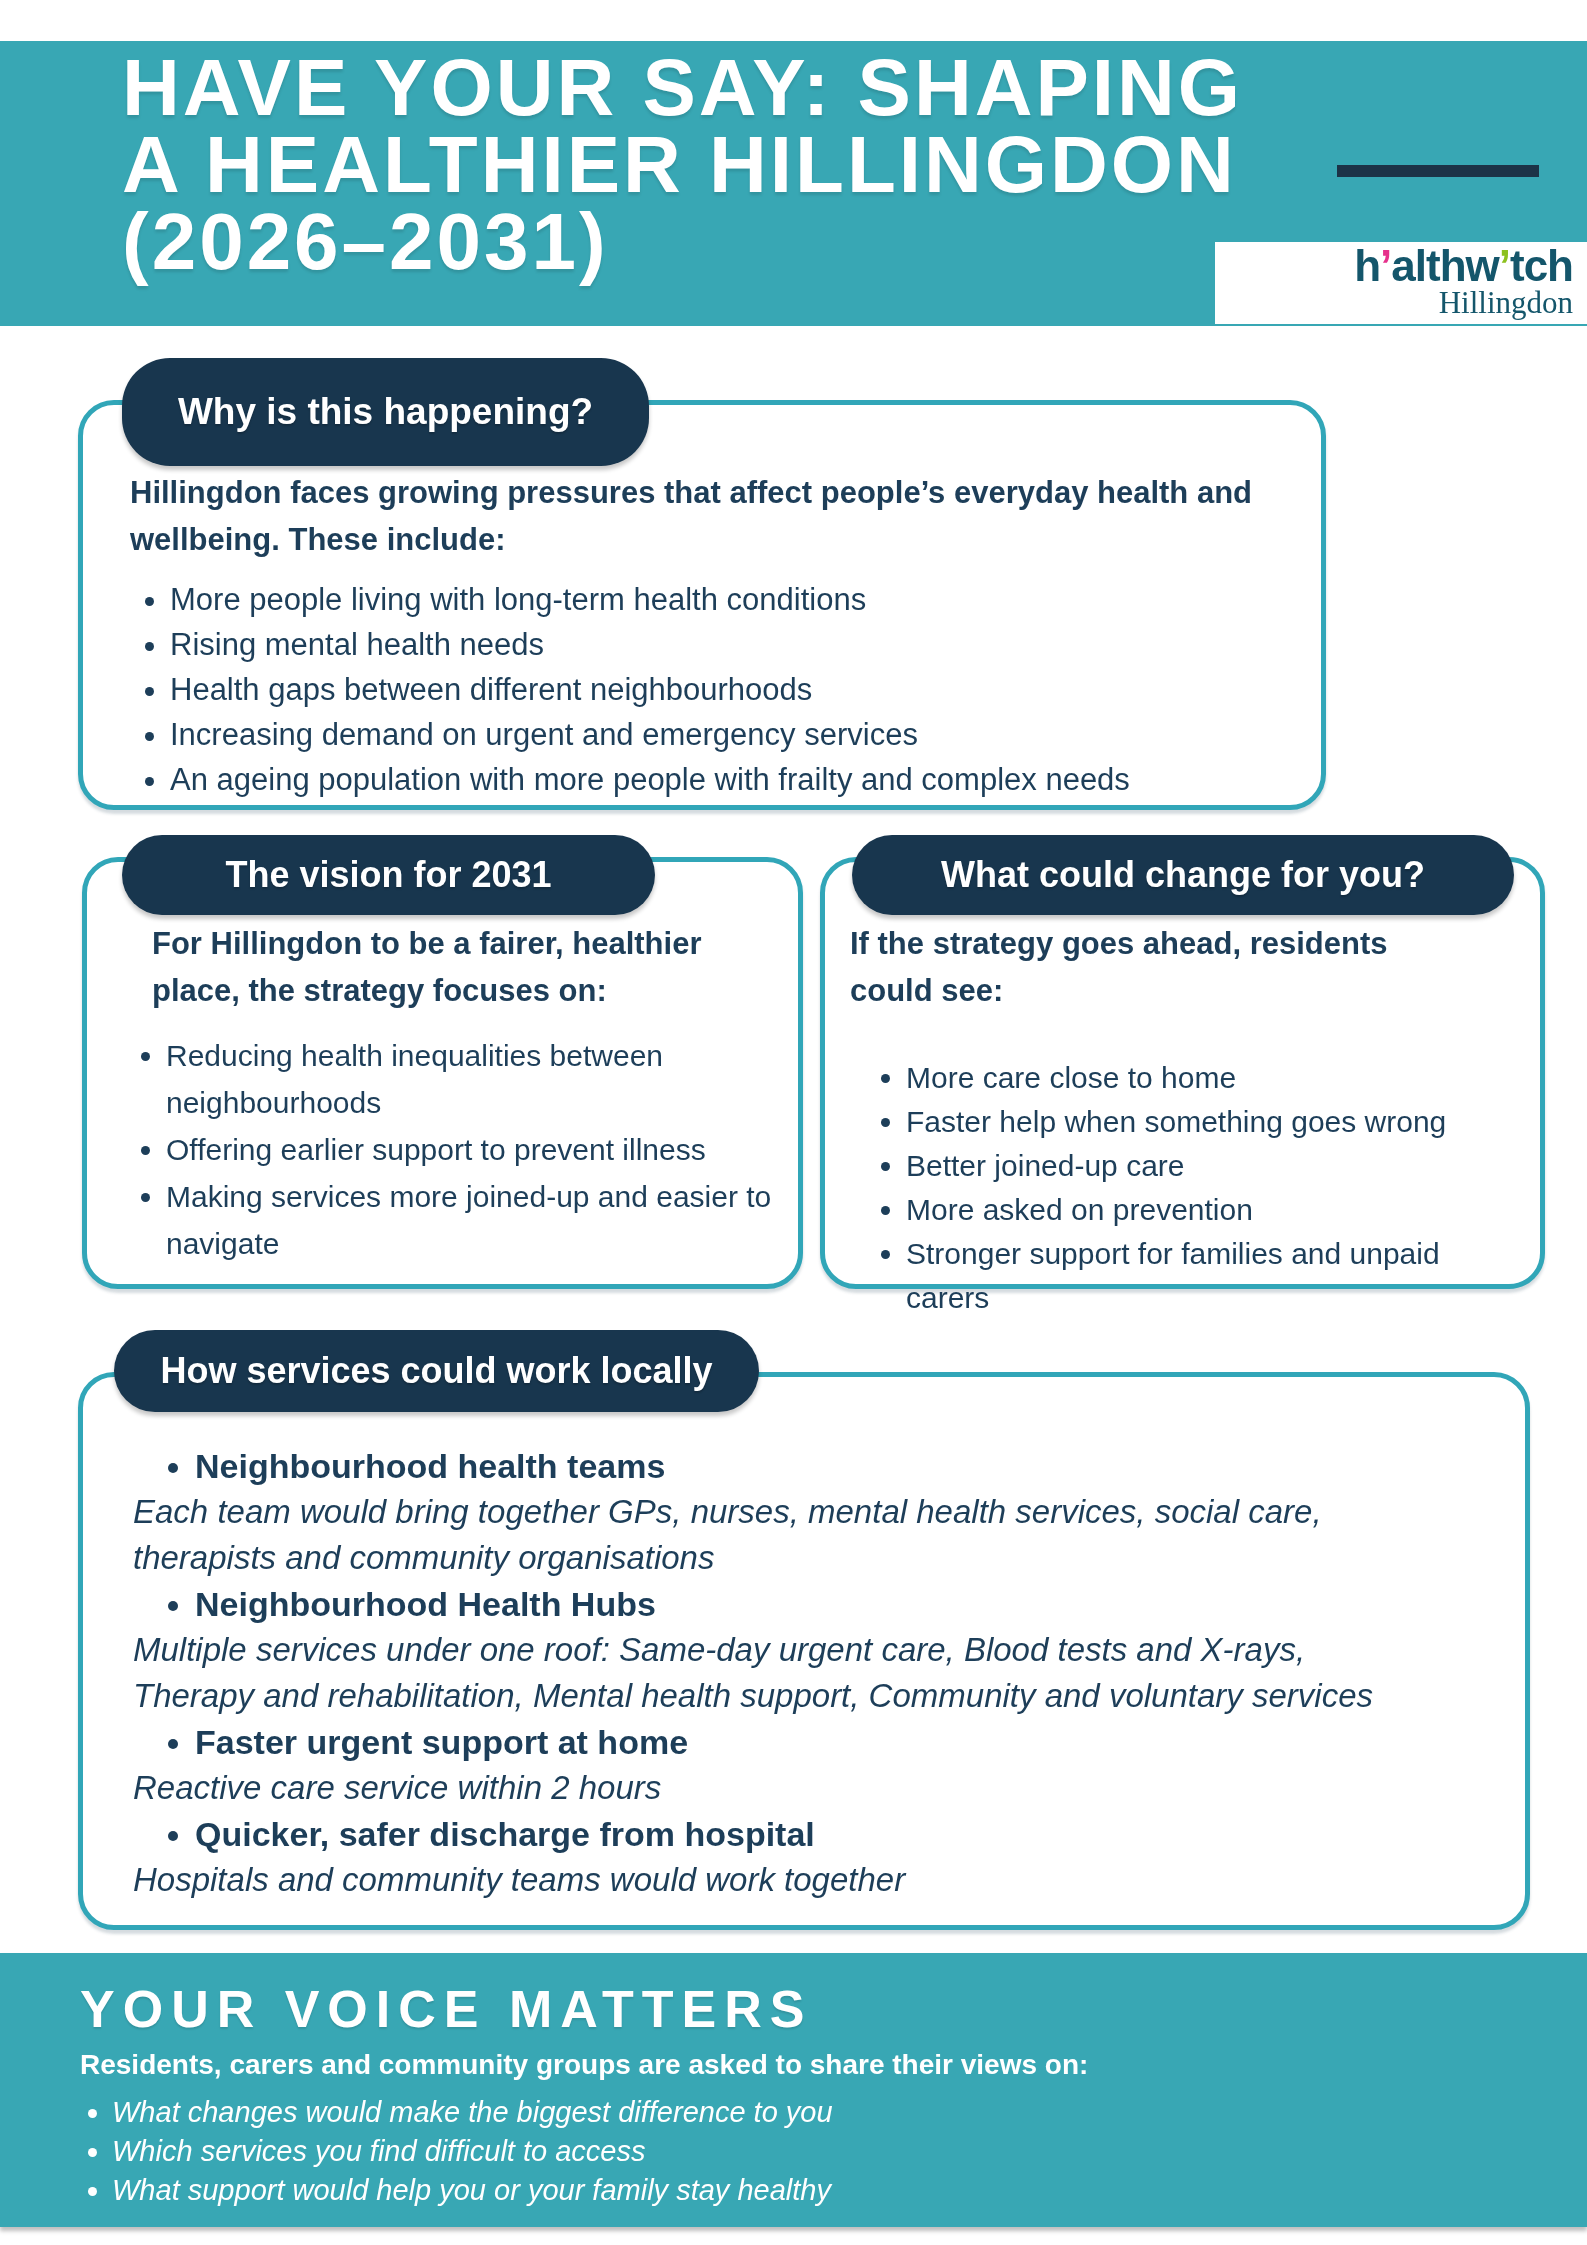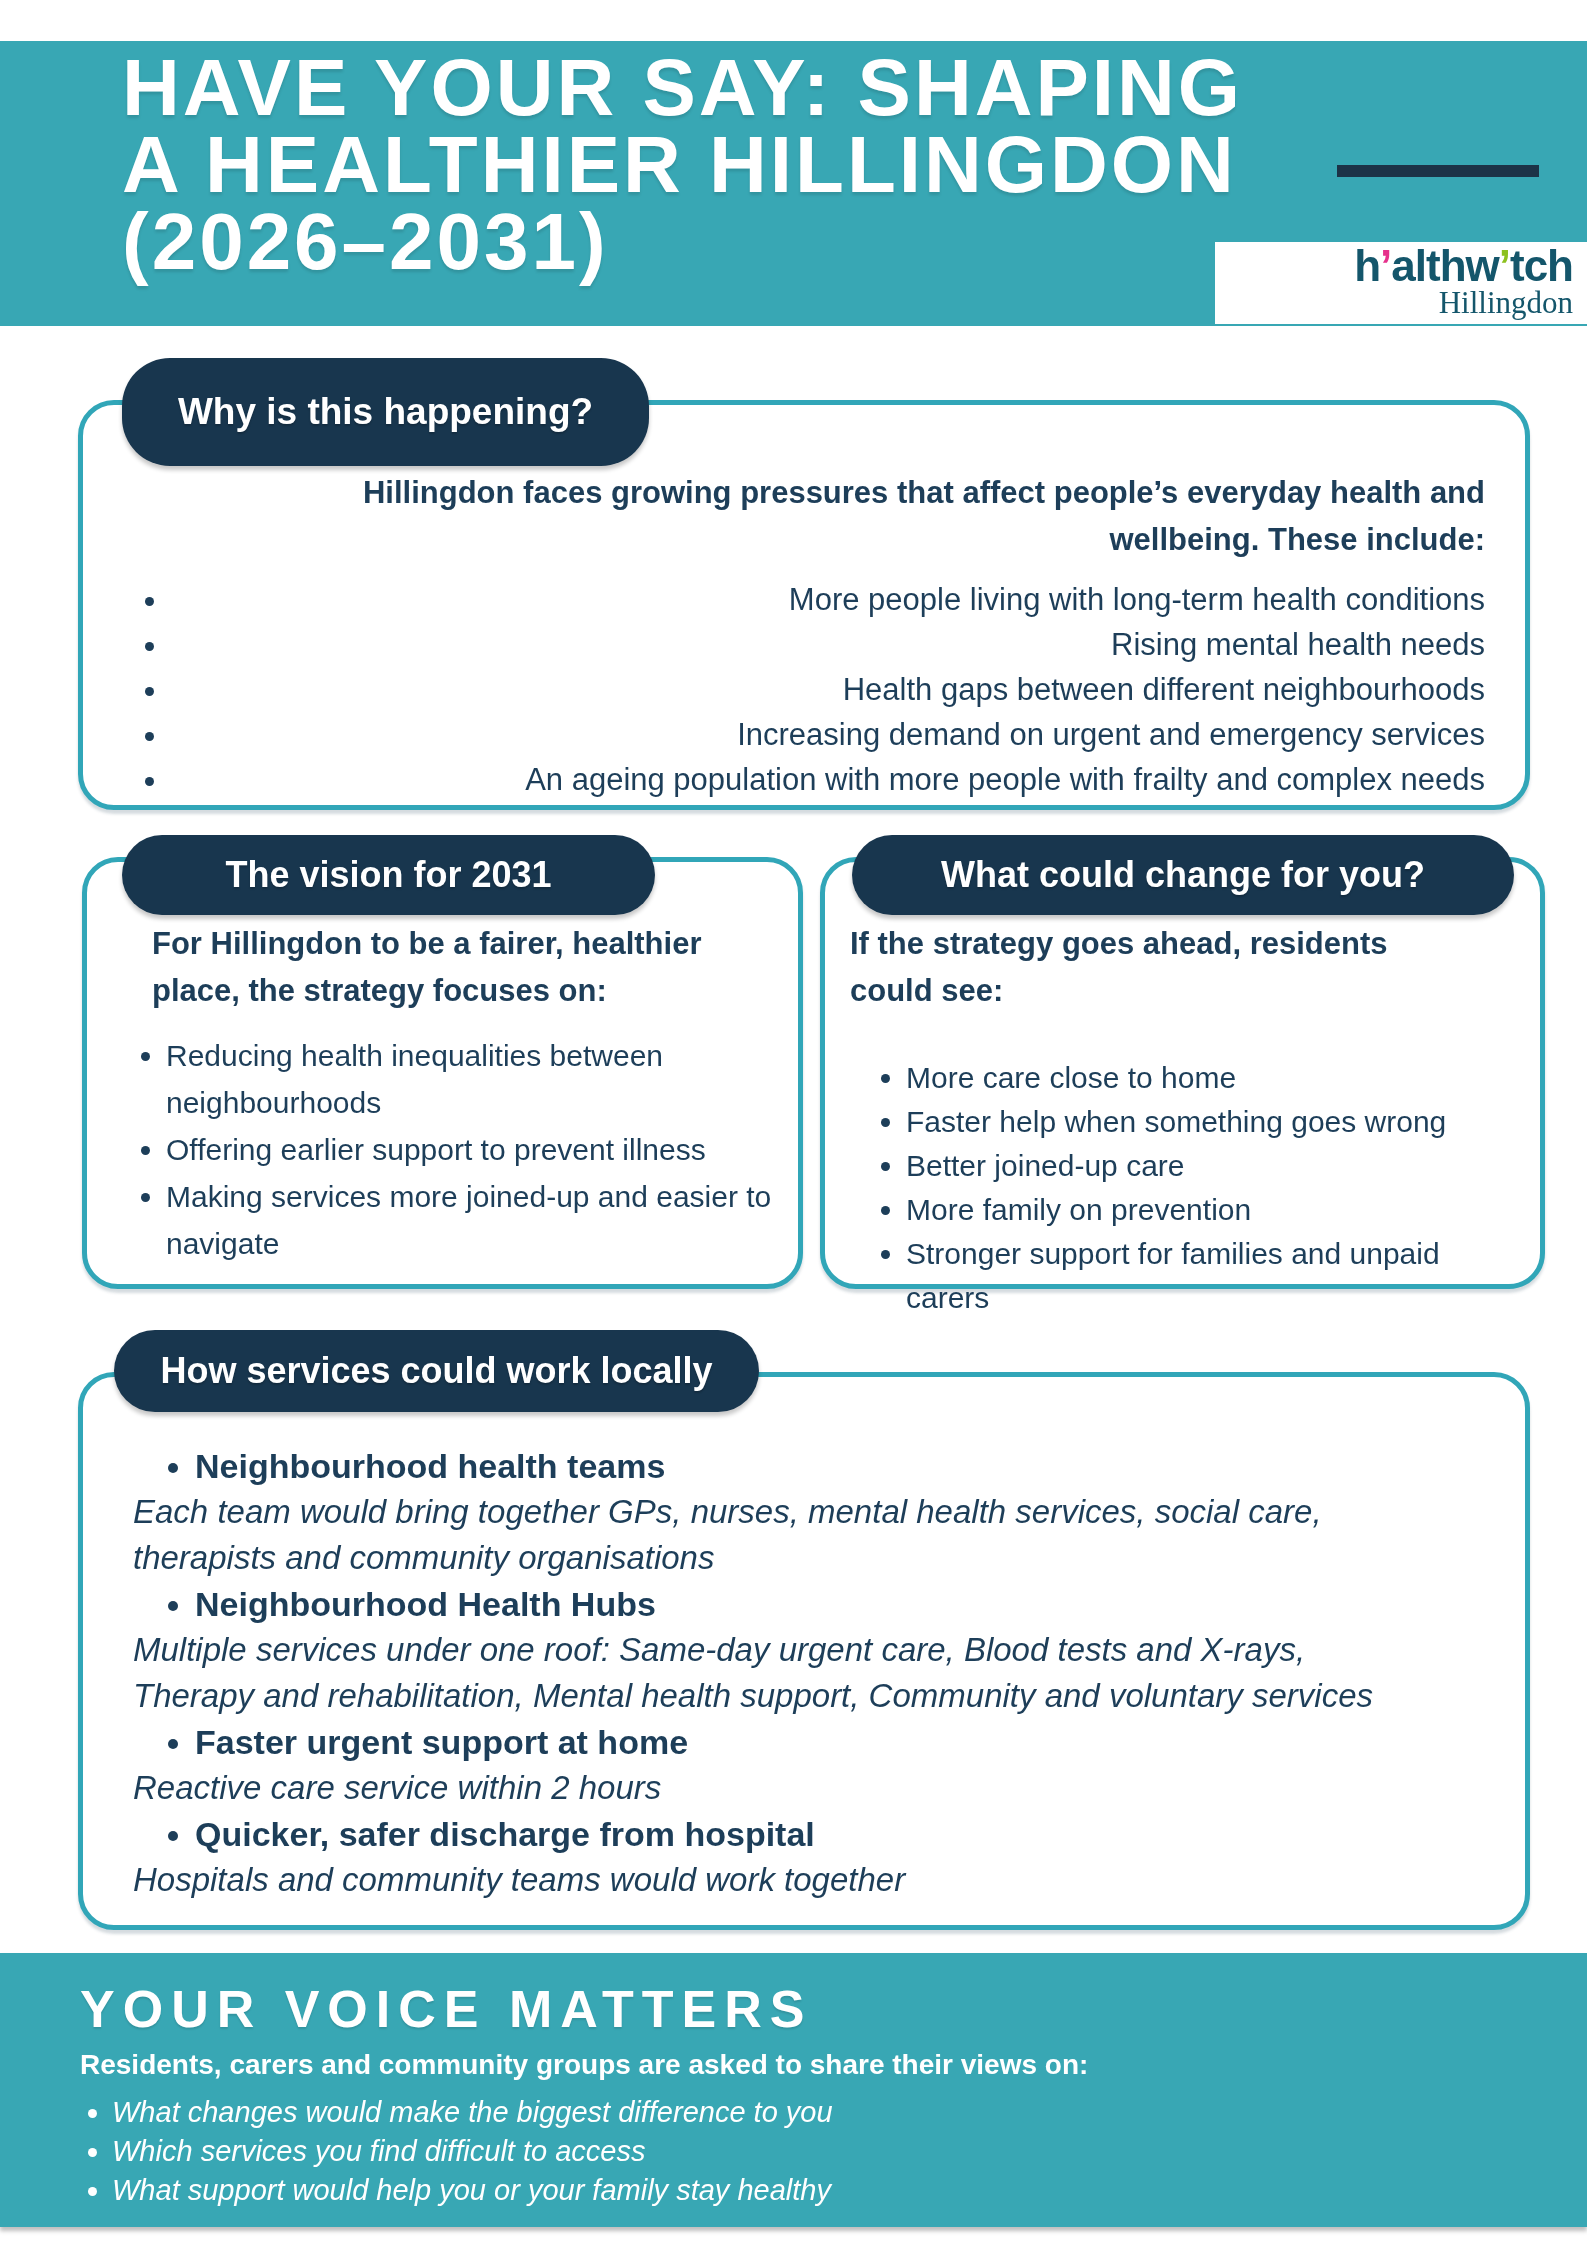--- a/index.html
+++ b/index.html
@@ -20,21 +20,21 @@
   .logo-brand .green{color:#8dc11f;}
   .logo-region{font-family:"Liberation Serif", serif;font-size:31px;line-height:1.05;color:#14566b;}
 
   
   .panel{position:absolute;background:#ffffff;border:5px solid #31a6b8;border-radius:36px;
          box-sizing:border-box;z-index:1;box-shadow:0 4px 3px rgba(24,54,78,0.18);}
   .pill{position:absolute;background:#18364e;color:#ffffff;font-weight:700;border-radius:48px;
         display:flex;align-items:center;justify-content:center;z-index:2;
         box-shadow:0 4px 4px rgba(0,0,0,0.22);text-shadow:0 2px 2px rgba(0,0,0,0.2);}
 
-  .panel-why{left:78px;top:400px;width:1452px;height:410px;padding:64px 40px 0 47px;text-align:right;}
+  .panel-why{left:78px;top:400px;width:1248px;height:410px;padding:64px 40px 0 47px;}
   .pill-why{left:122px;top:358px;width:527px;height:108px;font-size:37px;}
 
   .panel-vision{left:82px;top:857px;width:721px;height:432px;padding:58px 6px 0 65px;}
   .pill-vision{left:122px;top:835px;width:533px;height:80px;font-size:36px;}
 
   .panel-change{left:820px;top:857px;width:725px;height:432px;padding:58px 18px 0 25px;}
   .pill-change{left:852px;top:835px;width:662px;height:80px;font-size:36px;}
 
   .panel-services{left:78px;top:1372px;width:1452px;height:558px;padding:66px 40px 0 50px;}
   .pill-services{left:114px;top:1330px;width:645px;height:82px;font-size:36px;}
@@ -99,21 +99,21 @@
   </div>
 
   <div class="pill pill-change">What could change for you?</div>
   <div class="panel panel-change">
     <div class="intro">If the strategy goes ahead, residents
 could see:</div>
     <ul class="blist">
       <li>More care close to home</li>
       <li>Faster help when something goes wrong</li>
       <li>Better joined-up care</li>
-      <li>More family on prevention</li>
+      <li>More asked on prevention</li>
       <li>Stronger support for families and unpaid carers</li>
     </ul>
   </div>
 
   <div class="pill pill-services">How services could work locally</div>
   <div class="panel panel-services">
     <div class="svc-item">
       <ul class="one">
           <li>Neighbourhood health teams</li>
         </ul>

